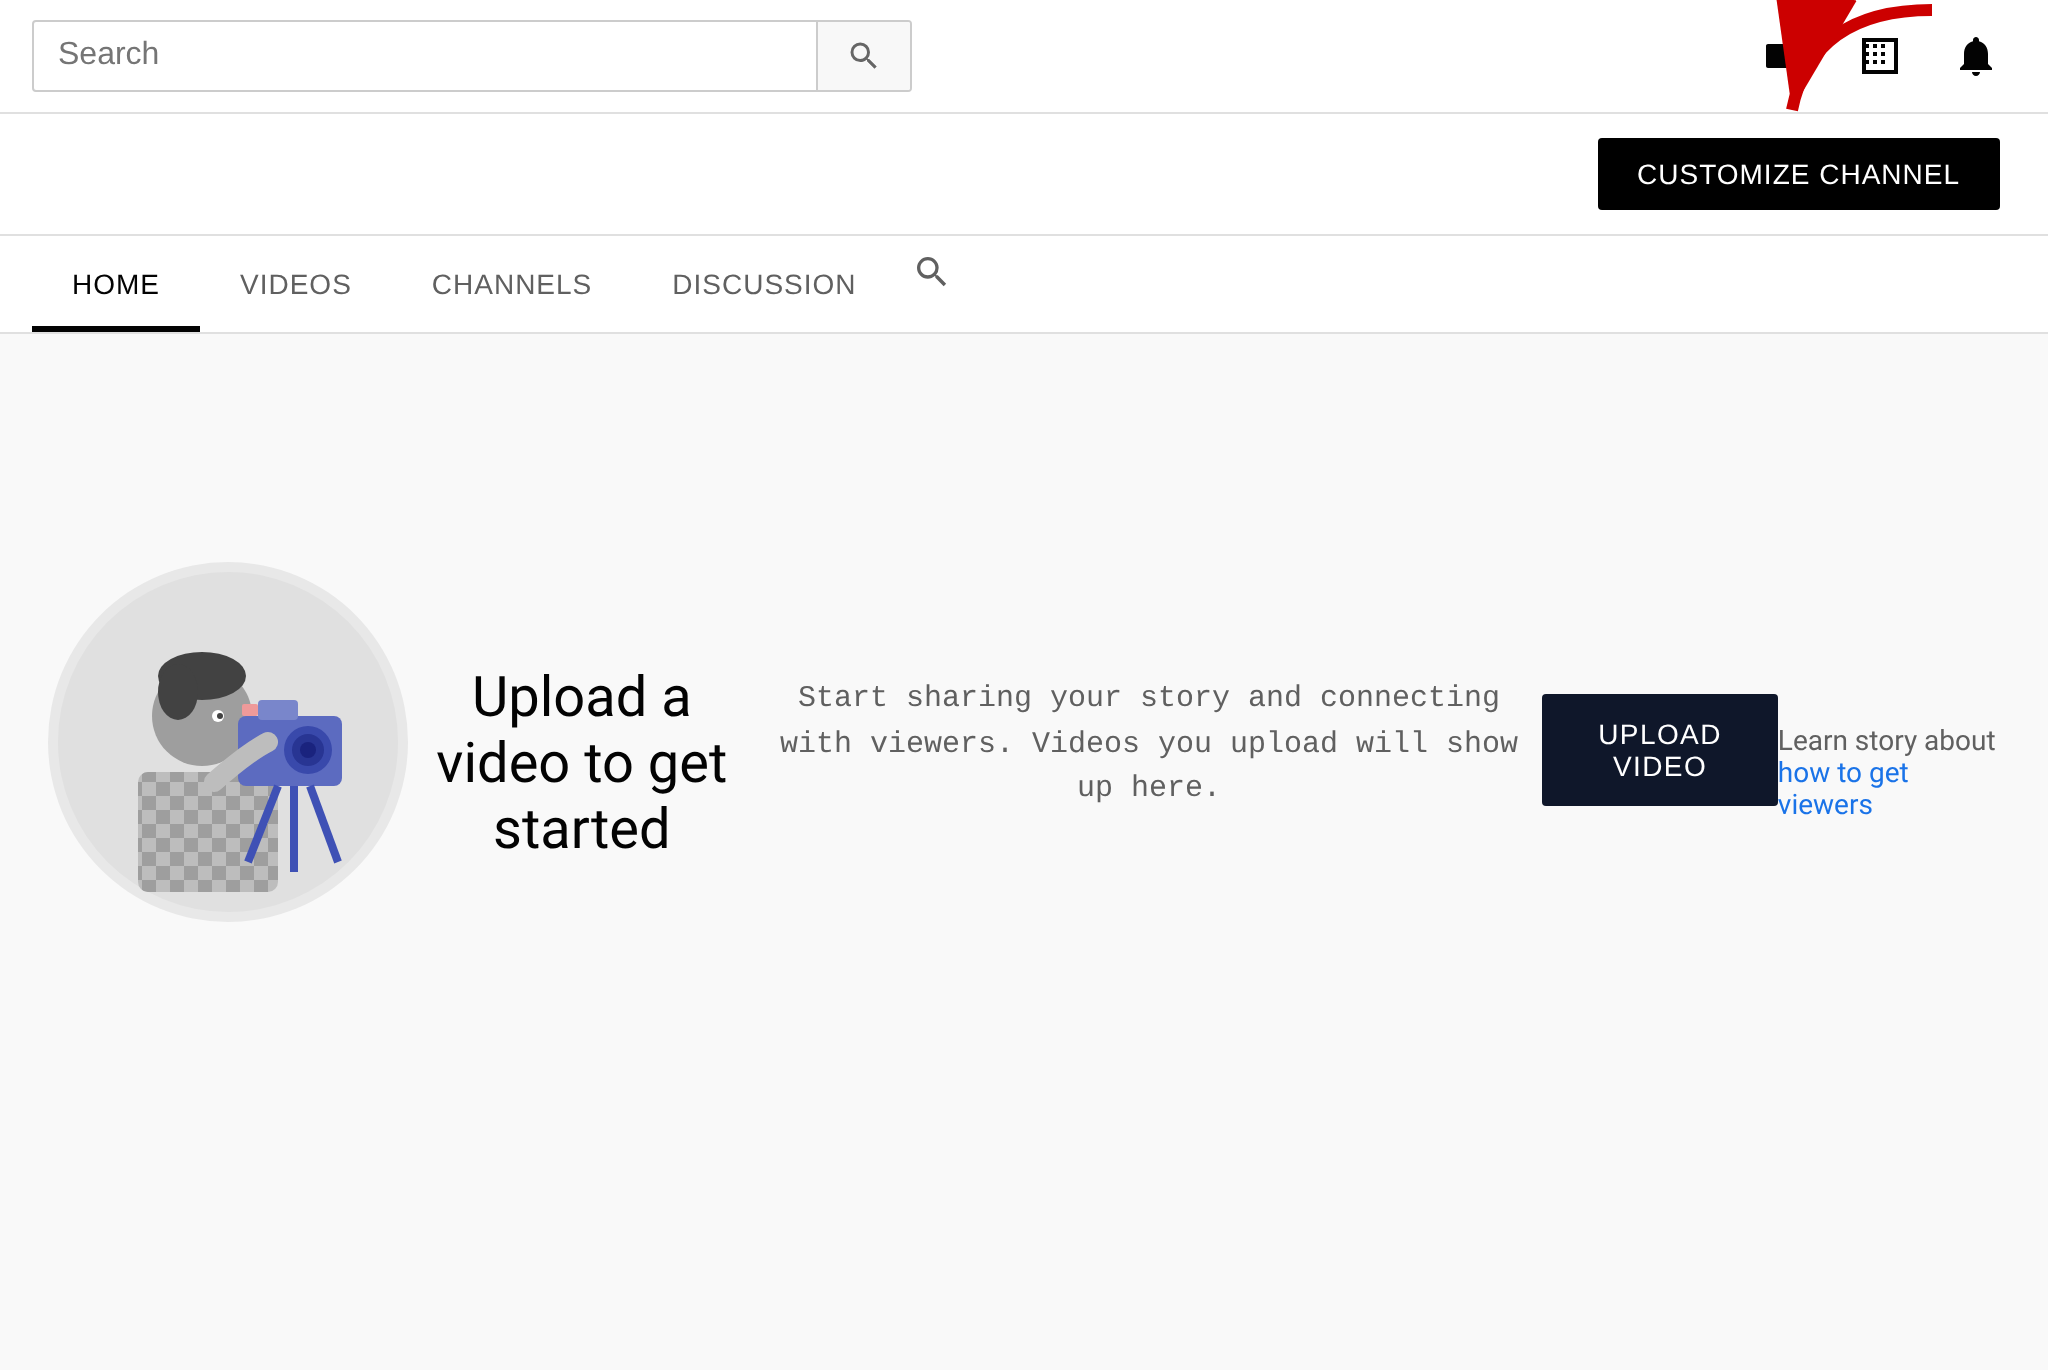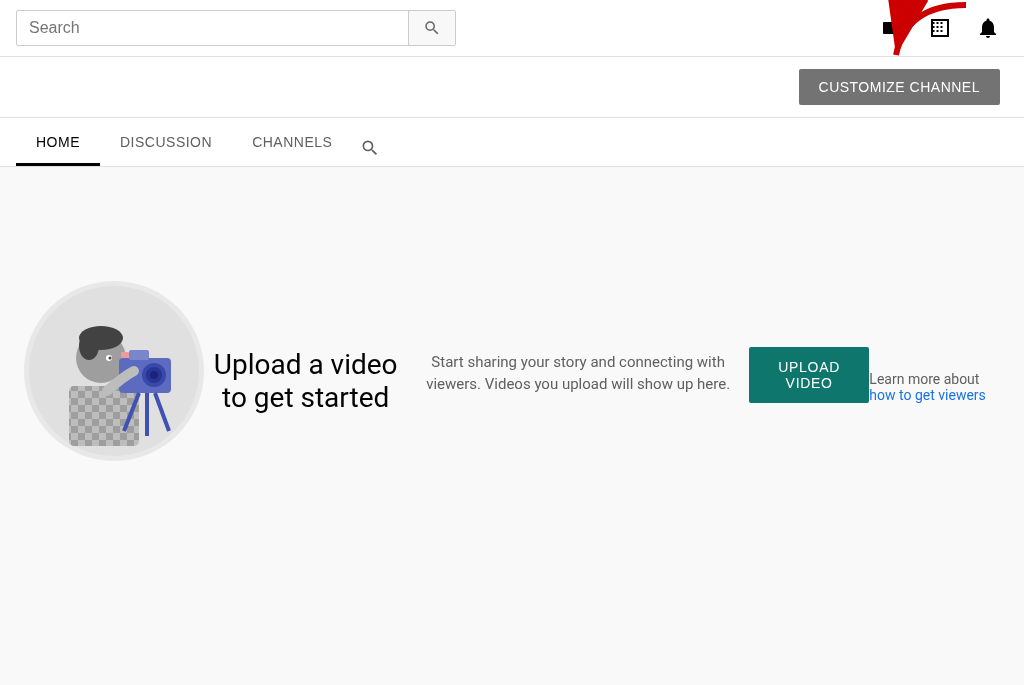--- a/index.html
+++ b/index.html
@@ -82,37 +82,37 @@
       background: #fff;
       display: flex;
       justify-content: flex-end;
       align-items: center;
       padding: 12px 24px;
       gap: 12px;
       border-bottom: 1px solid #e0e0e0;
     }
 
     .btn-primary {
-      background: #737373;
+      background: #000000;
       color: #fff;
       border: none;
       border-radius: 2px;
       padding: 10px 20px;
       font-size: 14px;
       font-weight: 500;
       letter-spacing: 0.5px;
       cursor: pointer;
       text-transform: uppercase;
     }
 
     
     .nav-tabs {
       background: #fff;
       display: flex;
-      align-items: flex-end;
+      align-items: flex-start;
       padding: 0 16px;
       border-bottom: 1px solid #e0e0e0;
     }
 
     .nav-tab {
       padding: 16px 20px;
       font-size: 14px;
       font-weight: 500;
       color: #606060;
       text-transform: uppercase;
@@ -186,24 +186,25 @@
       text-align: center;
     }
 
     .upload-subtitle {
       font-size: 15px;
       color: #606060;
       text-align: center;
       max-width: 400px;
       line-height: 1.5;
       margin-bottom: 28px;
+      font-family: Liberation Mono, monospace;
     }
 
     .btn-upload {
-      background: #0f766e;
+      background: #0f172a;
       color: #fff;
       border: none;
       border-radius: 2px;
       padding: 12px 28px;
       font-size: 14px;
       font-weight: 500;
       letter-spacing: 0.7px;
       cursor: pointer;
       text-transform: uppercase;
       margin-bottom: 24px;
@@ -272,22 +273,23 @@
     <path d="M 90 10 Q 30 10 20 60" stroke="#cc0000" stroke-width="6" fill="none" marker-end="url(#arrowhead)"></path>
   </svg>
 </div>
 
 <div class="action-bar">
   <button class="btn-primary">CUSTOMIZE CHANNEL</button>
 </div>
 
 <nav class="nav-tabs">
   <button class="nav-tab active">HOME</button>
+  <button class="nav-tab">VIDEOS</button>
+  <button class="nav-tab">CHANNELS</button>
   <button class="nav-tab">DISCUSSION</button>
-  <button class="nav-tab">CHANNELS</button>
   <button class="nav-search-btn">
     <svg width="20" height="20" viewBox="0 0 24 24" fill="#606060">
       <path d="M15.5 14h-.79l-.28-.27A6.471 6.471 0 0 0 16 9.5 6.5 6.5 0 1 0 9.5 16c1.61 0 3.09-.59 4.23-1.57l.27.28v.79l5 4.99L20.49 19l-4.99-5zm-6 0C7.01 14 5 11.99 5 9.5S7.01 5 9.5 5 14 7.01 14 9.5 11.99 14 9.5 14z"></path>
     </svg>
   </button>
 </nav>
 
 <main class="main-content">
 
   <div class="illustration-container">
@@ -332,15 +334,15 @@
       </svg>
     </div>
   </div>
 
   <h2 class="upload-title">Upload a video to get started</h2>
   <p class="upload-subtitle">Start sharing your story and connecting with viewers. Videos you upload will show up here.</p>
 
   <button class="btn-upload">UPLOAD VIDEO</button>
 
   <p class="learn-more">
-    <span>Learn more about </span><a href="#">how to get viewers</a>
+    <span>Learn story about </span><a href="#">how to get viewers</a>
   </p>
 </main>
 
 </body></html>

